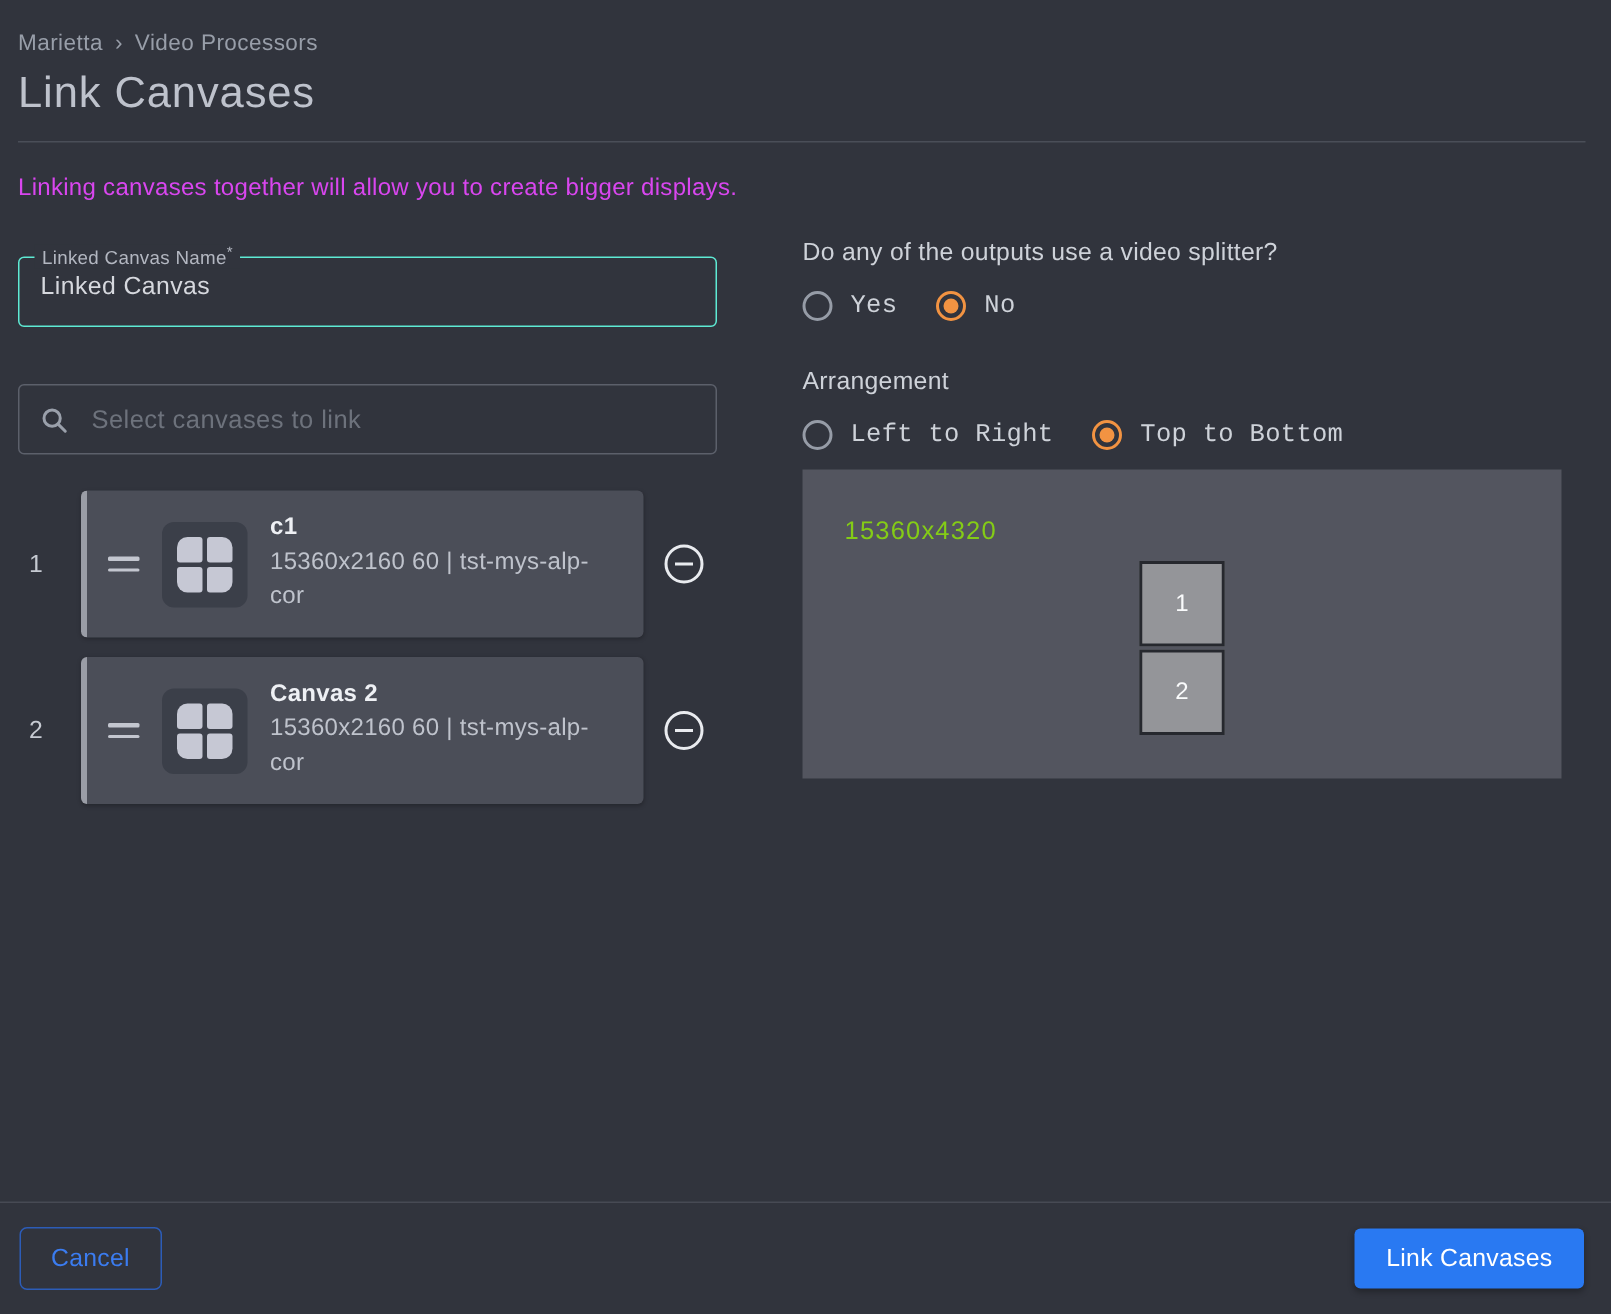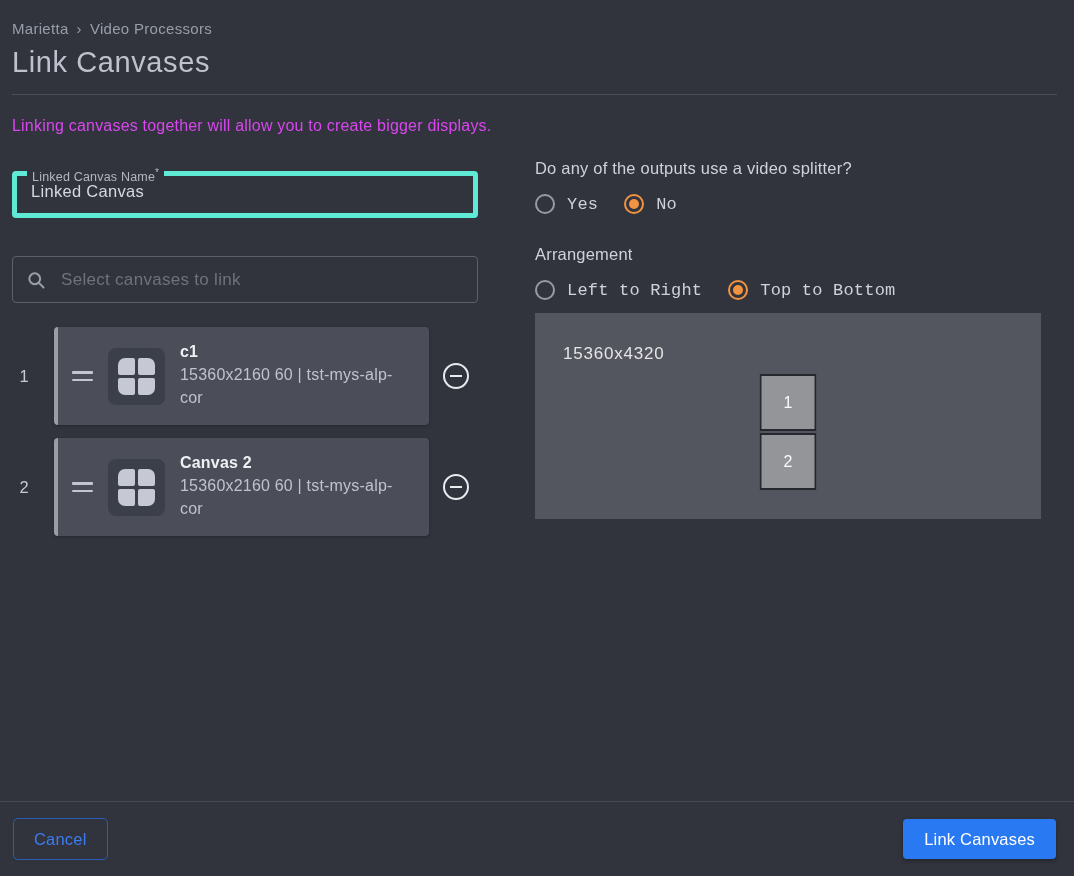--- a/index.html
+++ b/index.html
@@ -20,21 +20,21 @@
   .top-divider { margin-top:15px; width:1045px; border:none; border-top:1px solid #4a4e58; }
   .description { margin-top:22px; font-size:16px; color:#d946ef; letter-spacing:.2px; }
 
   
   .content { display:flex; margin-top:24px; gap:57px; align-items:flex-start; }
   .left-col { width:466px; flex-shrink:0; }
   .right-col { width:506px; flex-shrink:0; }
 
   
   .outlined-field { position:relative; margin-top:12px; height:47px;
-    border:5px solid #5eead4; border-radius:4px; }
+    border:1px solid #5eead4; border-radius:4px; }
   .outlined-field .field-label { position:absolute; top:-9px; left:10px;
     background:#31343d; padding:0 5px; font-size:12.5px; color:#b3b7c1; letter-spacing:.2px; }
   .outlined-field .field-label sup { font-size:10px; }
   .outlined-field input { width:100%; height:100%; background:transparent; border:none; outline:none;
     padding:0 14px 6px 14px; font-size:16.5px; color:#d6d8de; font-family:"Liberation Sans", sans-serif; letter-spacing:.3px; }
 
   
   .search-field { margin-top:38px; height:47px; border:1px solid #5c606b; border-radius:4px;
     display:flex; align-items:center; padding:0 13px; gap:15px;justify-content:space-between; }
   .search-field svg { flex-shrink:0; }
@@ -74,21 +74,21 @@
   .radio { width:20px; height:20px; border-radius:50%; border:2px solid #969ca7;
     position:relative; cursor:pointer; flex-shrink:0; }
   .radio.selected { border-color:var(--accent-orange,#f29342); }
   .radio.selected::after { content:""; position:absolute; left:3px; top:3px;
     width:10px; height:10px; border-radius:50%; background:var(--accent-orange,#f29342); }
   .radio-label { margin-left:12px; margin-right:26px; font-size:17px; color:#ced2d9; cursor:pointer; letter-spacing:.2px; }
   .section-label { margin-top:31px; font-size:16.5px; color:#ced2d9; letter-spacing:.2px; }
 
   
   .preview-panel { margin-top:13px; width:506px; height:206px; background:#53555f; position:relative; }
-  .preview-res { position:absolute; top:31px; left:28px; font-size:17px; color:#e5e5e5; letter-spacing:.8px; }
+  .preview-res { position:absolute; top:31px; left:28px; font-size:17px; color:#84cc16; letter-spacing:.8px; }
   .tiles { position:absolute; top:61px; left:50%; transform:translateX(-50%);
     display:flex; flex-direction:column; gap:2px; }
   .tile { width:57px; height:57px; background:#949599; border:2px solid #26282e;
     color:#fafbfc; font-size:16px; display:flex; align-items:center; justify-content:center; }
 
   
   .footer { position:absolute; left:0; right:0; bottom:0; height:75px;
     border-top:1px solid #474a54; display:flex; align-items:center;
     justify-content:space-between; padding:0 18px 0 13px; }
   .cancel-btn { height:42px; min-width:84px; padding:0 20px; background:transparent;

